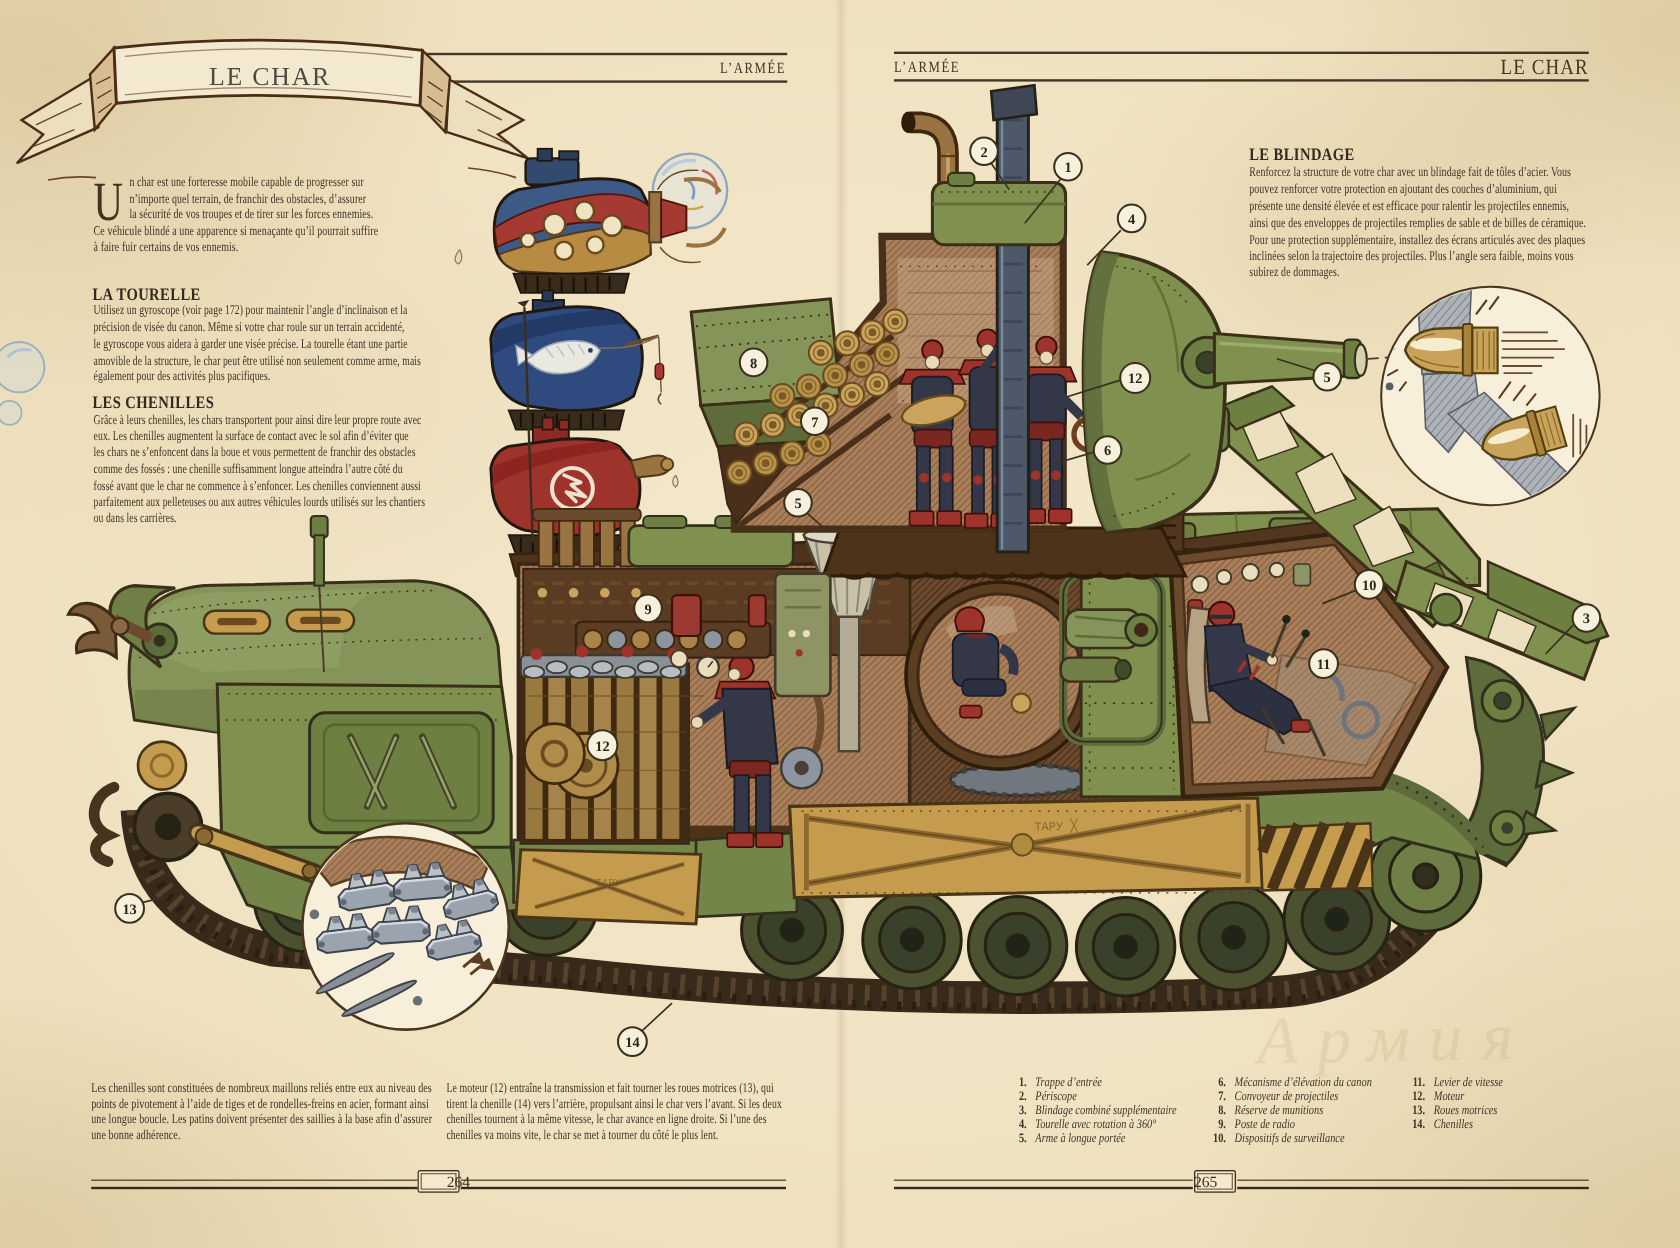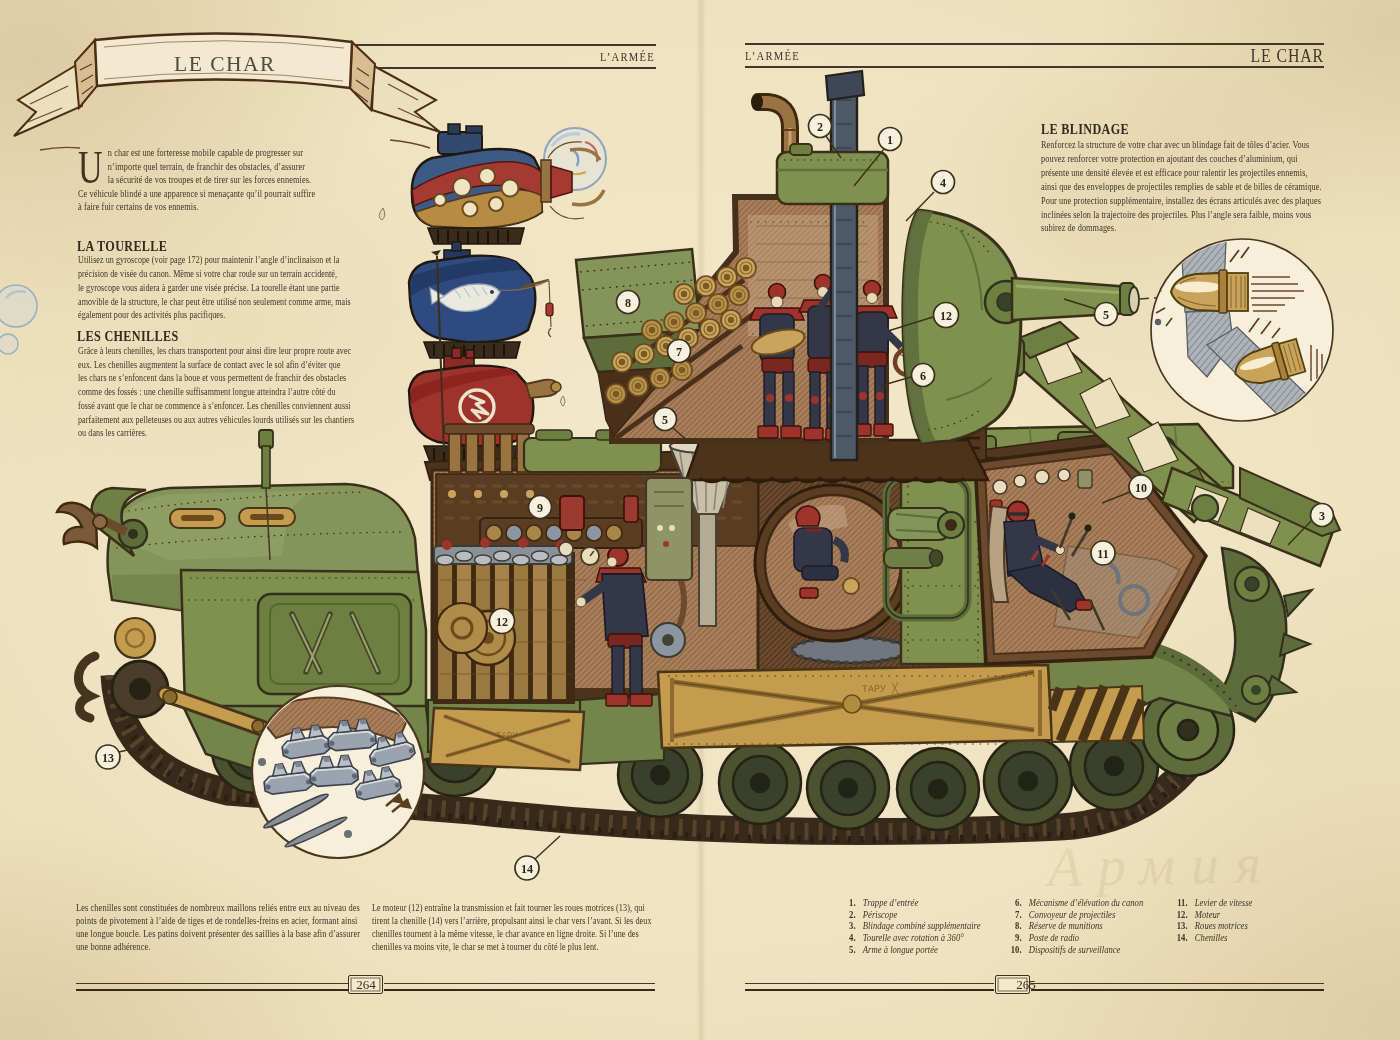--- a/index.html
+++ b/index.html
@@ -113,26 +113,26 @@
   <div class="leg" style="left:1170px;top:897px;">
     <span class="ln">11.</span>Levier de vitesse<br>
     <span class="ln">12.</span>Moteur<br>
     <span class="ln">13.</span>Roues motrices<br>
     <span class="ln">14.</span>Chenilles
   </div>
 
   <div class="frule" style="left:76px;top:982.6px;width:272px;"></div>
   <div class="frule" style="left:384px;top:982.6px;width:271px;"></div>
   <div style="position:absolute;left:348px;top:974.5px;width:33px;height:17px;border:1.5px solid #3b2f20;background:#f3e9cd;border-radius:2px;box-shadow:inset 0 0 0 1.5px #f3e9cd, inset 0 0 0 2.6px #7b6a4c;"></div>
-  <div class="pagenum" style="left:348px;top:976.5px;width:36px;text-align:center;">264</div>
+  <div class="pagenum" style="left:348px;top:976.5px;width:36px;text-align:center;padding-left:16px;">264</div>
 
   <div class="frule" style="left:745px;top:982.6px;width:249px;"></div>
   <div class="frule" style="left:1031px;top:982.6px;width:293px;"></div>
   <div style="position:absolute;left:995px;top:974.5px;width:33px;height:17px;border:1.5px solid #3b2f20;background:#f3e9cd;border-radius:2px;box-shadow:inset 0 0 0 1.5px #f3e9cd, inset 0 0 0 2.6px #7b6a4c;"></div>
-  <div class="pagenum" style="left:995px;top:976.5px;width:36px;text-align:center;padding-left:13px;">265</div>
+  <div class="pagenum" style="left:995px;top:976.5px;width:36px;">265</div>
 
   <svg width="1400" height="1040" viewBox="0 0 1400 1040">
     <defs>
       <pattern id="hatchI" width="4" height="4" patternUnits="userSpaceOnUse" patternTransform="rotate(45)">
         <rect width="4" height="4" fill="#a87f5a"></rect>
         <line x1="0" y1="0" x2="0" y2="4" stroke="#744a2a" stroke-width="1.1"></line>
       </pattern>
       <pattern id="hatchD" width="4" height="4" patternUnits="userSpaceOnUse" patternTransform="rotate(45)">
         <rect width="4" height="4" fill="#6b4a2e"></rect>
         <line x1="0" y1="0" x2="0" y2="4" stroke="#3c2414" stroke-width="1.4"></line>

